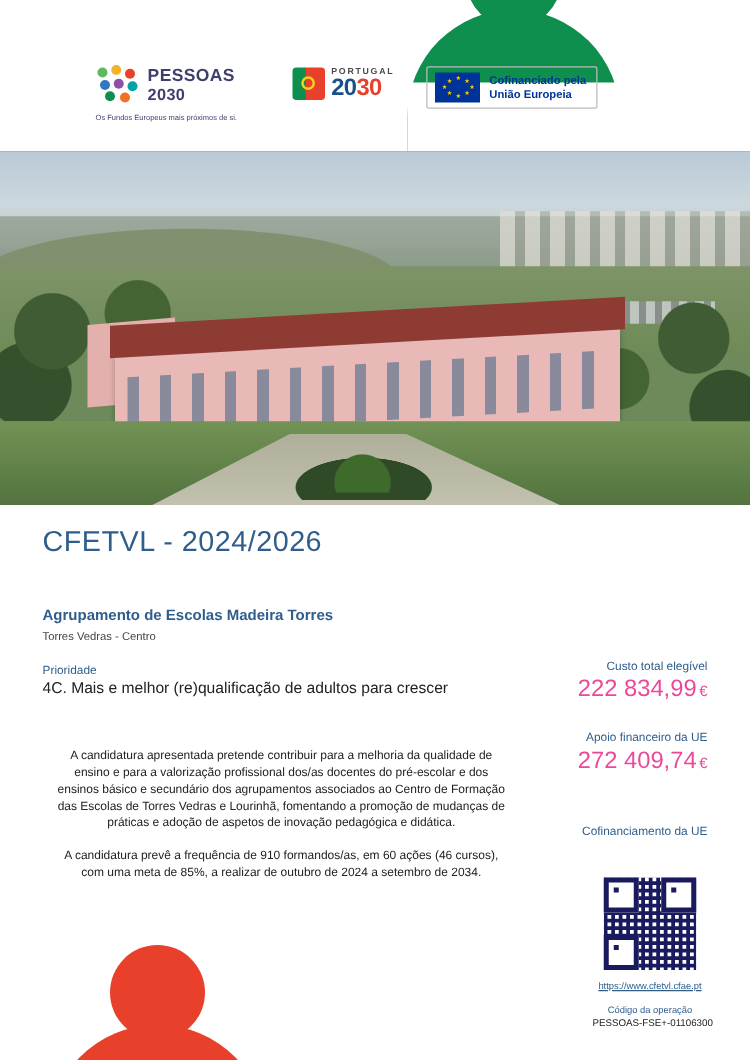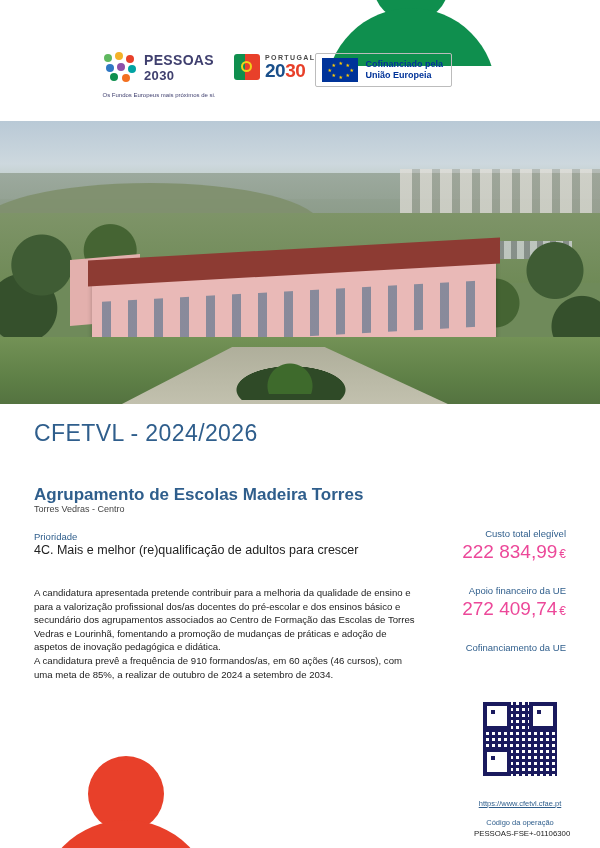--- a/index.html
+++ b/index.html
@@ -83,20 +83,21 @@
   
   .logo-strip {
     position: absolute;
     top: 52px;
     left: 0;
     width: 536px;
     height: 62px;
     display: flex;
     justify-content: center;
     align-items: flex-start;
+    gap: 26px;
   }
 
   .logo-pessoas {
     display: flex;
     flex-direction: column;
     align-items: center;
     width: 150px;
   }
   .logo-pessoas .row {
     display: flex;
@@ -331,21 +332,21 @@
     color: #2f5e8c;
     letter-spacing: 0.4px;
   }
 
   
   .entity {
     position: absolute;
     top: 485px;
     left: 34px;
     width: 390px;
-    font-size: 17px;
+    font-size: 12px;
     font-weight: bold;
     color: #2f5e8c;
   }
   .entity-sub {
     position: absolute;
     top: 504px;
     left: 34px;
     width: 390px;
     font-size: 9px;
     color: #444;
@@ -368,21 +369,21 @@
   .description {
     position: absolute;
     top: 586px;
     left: 34px;
     width: 382px;
     font-size: 9.6px;
     line-height: 1.42;
     color: #222;
     text-align: left;
   }
-  .description p { margin: 0; }
+  .description p { margin: 12px; text-align: center; }
 
   
   .fin {
     position: absolute;
     right: 34px;
     text-align: right;
   }
   .fin .lbl {
     font-size: 9.5px;
     color: #2f5e8c;
@@ -392,21 +393,21 @@
     font-size: 19px;
     color: #ec4899;
     white-space: nowrap;
   }
   .fin .val .cur {
     font-size: 12px;
     margin-left: 2px;
   }
   #fin-total { top: 528px; }
   #fin-ue    { top: 585px; }
-  #fin-cofin { top: 642px; }
+  #fin-cofin { top: 660px; }
 
   
   .qr-wrap {
     position: absolute;
     right: 34px;
     top: 700px;
     width: 92px;
     text-align: center;
   }
   .qr {
@@ -431,21 +432,21 @@
     content: "";
     position: absolute;
     left: 4px; top: 4px; width: 4px; height: 4px;
     background: #1a1a5e;
   }
   .qr .fp.tl { left: 0; top: 0; }
   .qr .fp.tr { right: 0; top: 0; }
   .qr .fp.bl { left: 0; bottom: 0; }
 
   .qr-url {
-    margin-top: 21px;
+    margin-top: 6px;
     font-size: 7.5px;
     color: #2f5e8c;
     text-decoration: underline;
     white-space: nowrap;
   }
   .op-label {
     margin-top: 10px;
     font-size: 7.5px;
     color: #2f5e8c;
   }

